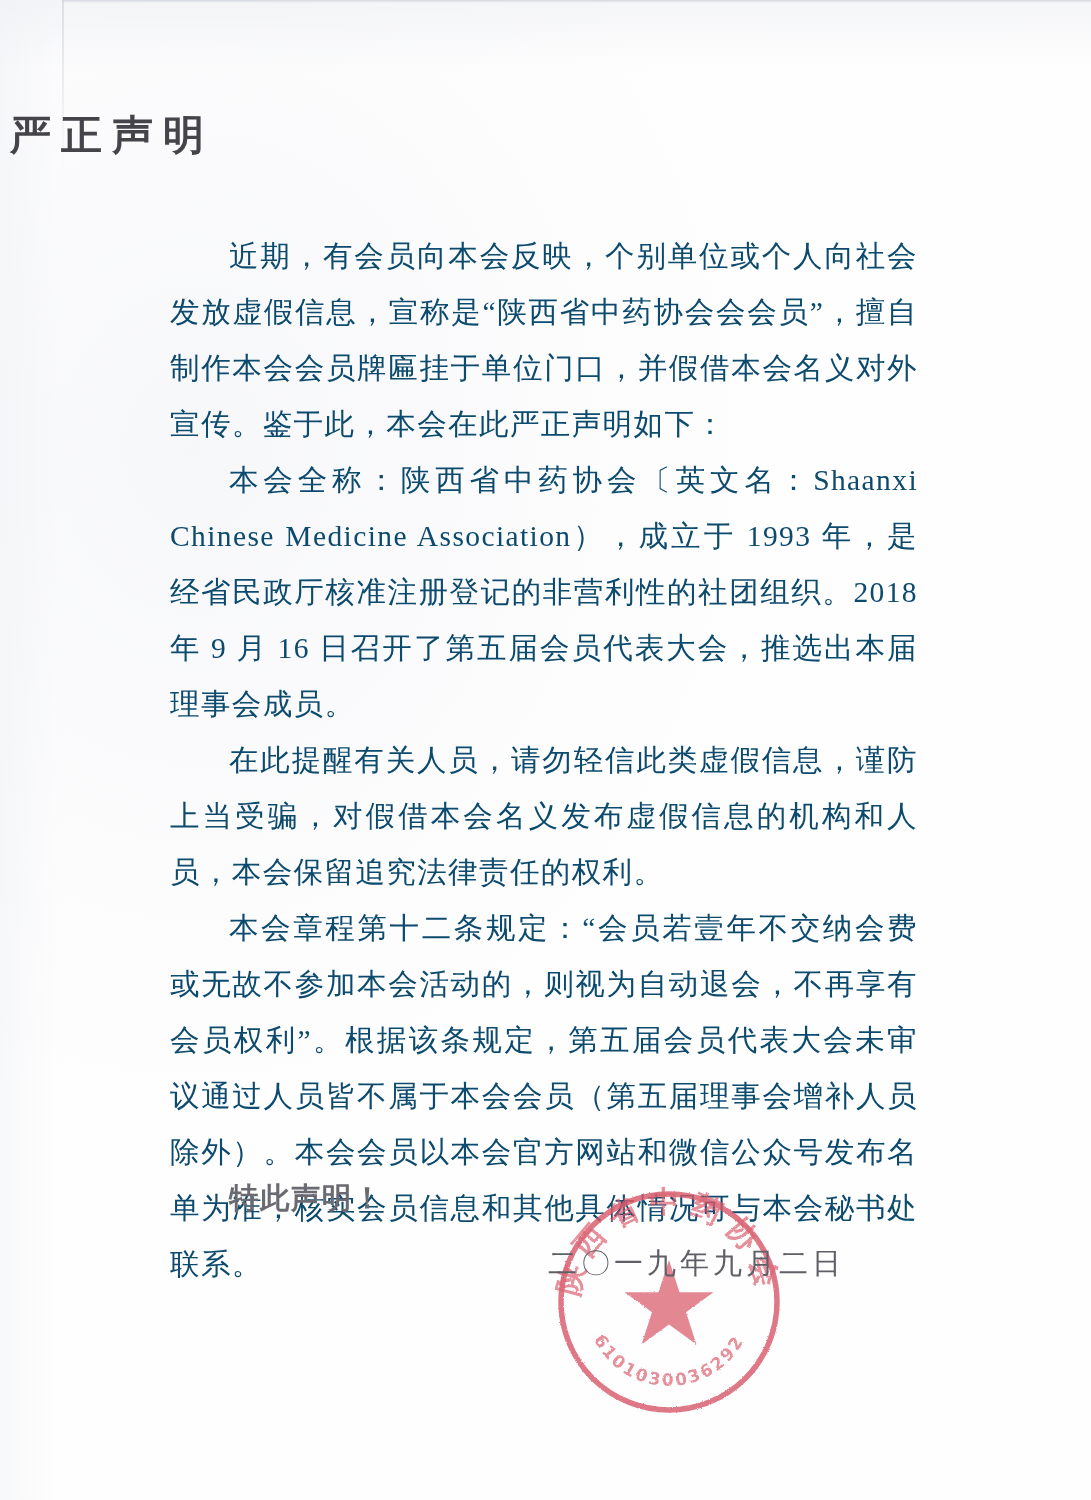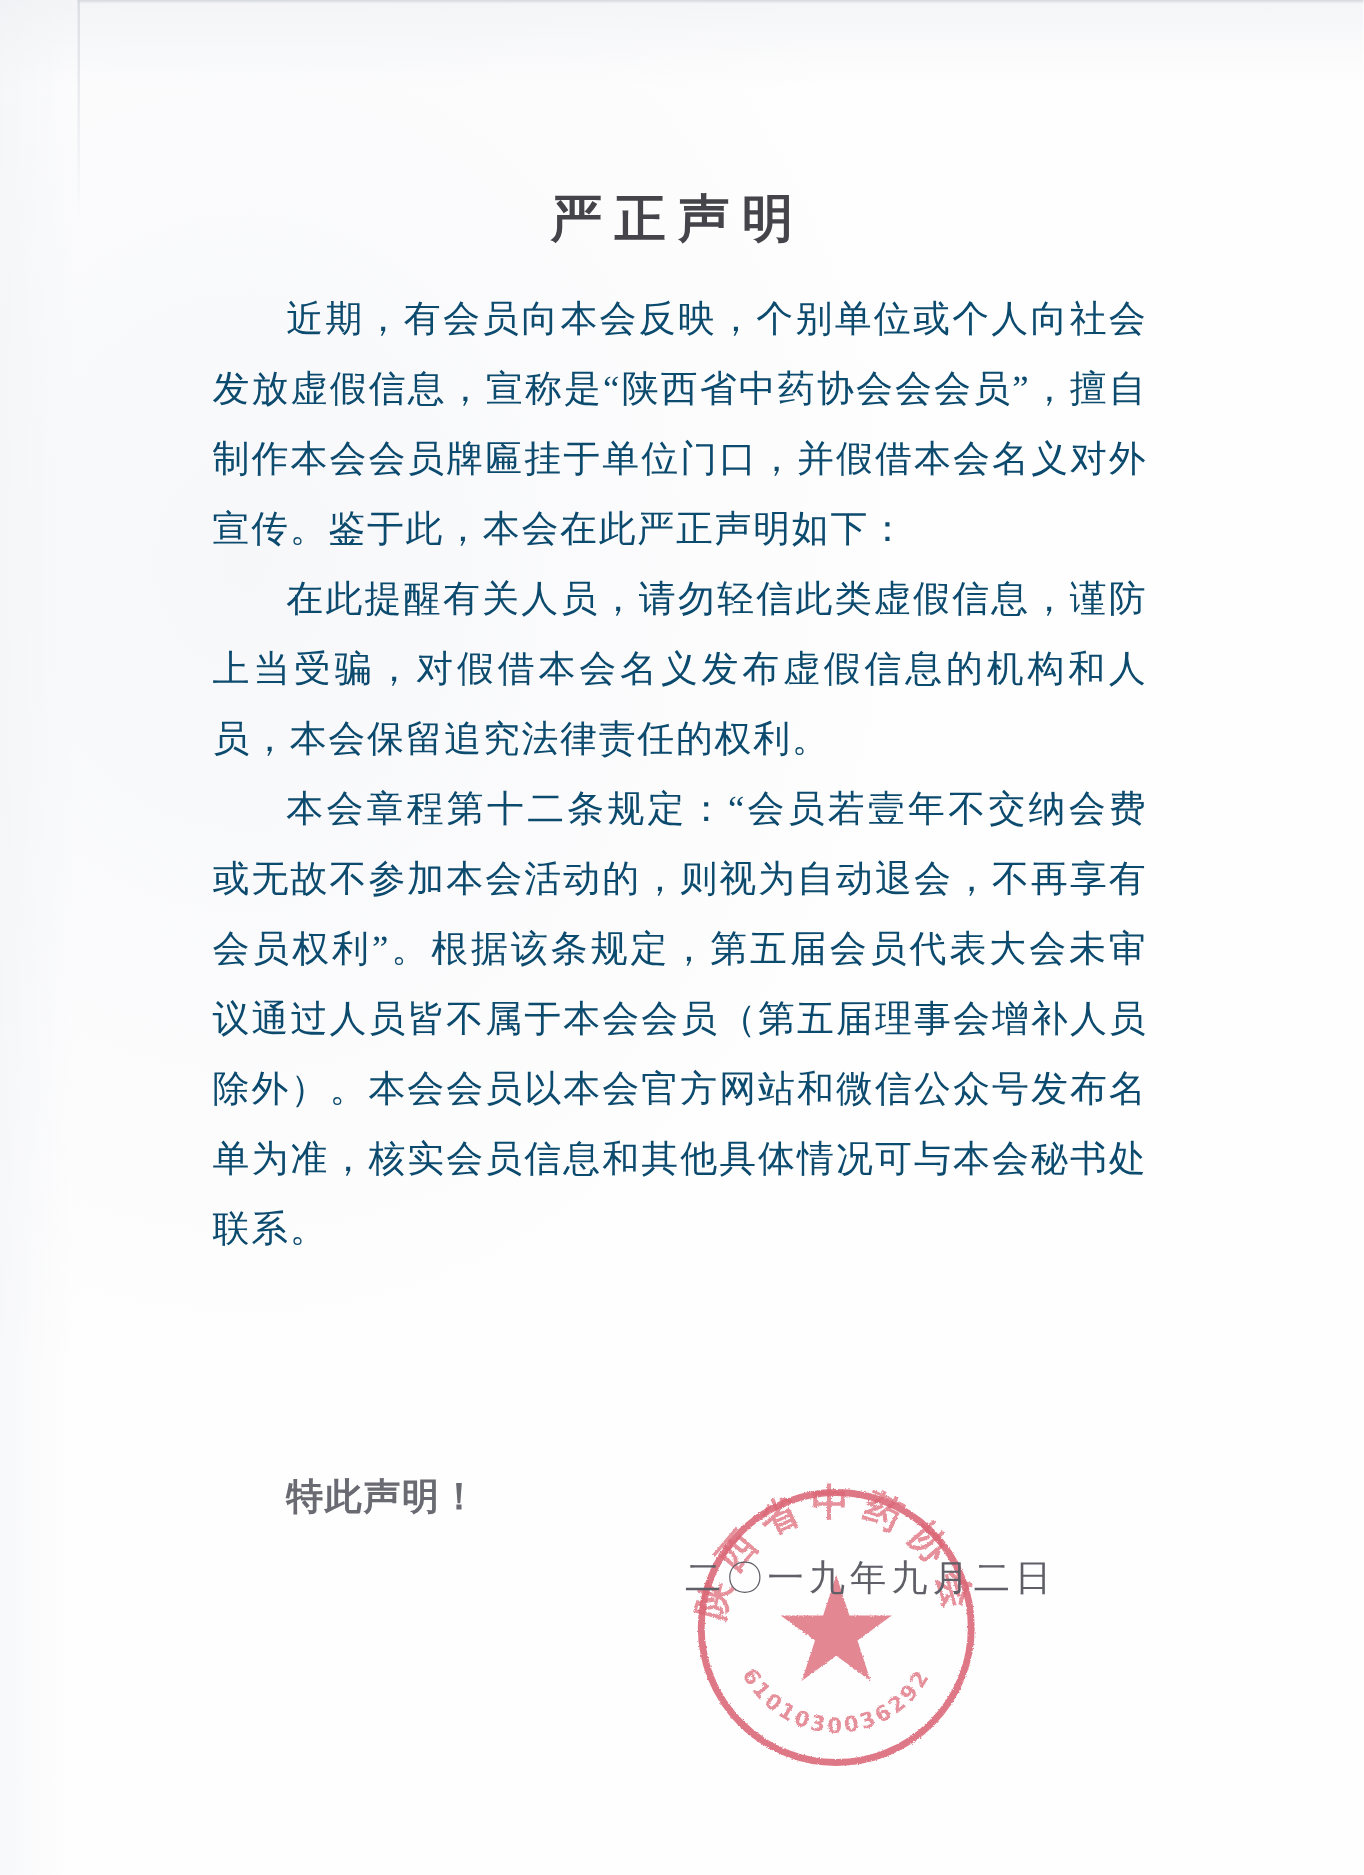--- a/index.html
+++ b/index.html
@@ -44,28 +44,26 @@
     width: 2px;
     height: 176px;
     background: linear-gradient(180deg, rgba(212,215,222,0.75), rgba(255,255,255,0));
   }
 
   .doc-title {
     position: absolute;
     top: 108px;
     left: 0;
     right: 16px;
-    text-align: center;
     font-family: "DejaVu Sans", "Liberation Sans", sans-serif;
     font-size: 41px;
     font-weight: 700;
     letter-spacing: 10px;
     color: #44444a;
     text-indent: 10px;
-    margin-top: 40px;
   }
 
   .body-text {
     position: absolute;
     left: 170px;
     top: 228px;
     width: 748px;
     font-size: 29.5px;
     line-height: 56px;
     color: #0c4a6e;
@@ -129,20 +127,21 @@
 <div class="page">
 
   <div class="paper-tint"></div>
   <div class="scan-edge-top"></div>
   <div class="scan-edge-left"></div>
 
   <div class="doc-title">严正声明</div>
 
   <div class="body-text">
     <p>近期，有会员向本会反映，个别单位或个人向社会发放虚假信息，宣称是“陕西省中药协会会会员”，擅自制作本会会员牌匾挂于单位门口，并假借本会名义对外宣传。鉴于此，本会在此严正声明如下：</p>
+    <p>本会全称：陕西省中药协会〔英文名：Shaanxi Chinese Medicine Association），成立于 1993 年，是经省民政厅核准注册登记的非营利性的社团组织。2018 年 9 月 16 日召开了第五届会员代表大会，推选出本届理事会成员。</p>
     <p>在此提醒有关人员，请勿轻信此类虚假信息，谨防上当受骗，对假借本会名义发布虚假信息的机构和人员，本会保留追究法律责任的权利。</p>
     <p>本会章程第十二条规定：“会员若壹年不交纳会费或无故不参加本会活动的，则视为自动退会，不再享有会员权利”。根据该条规定，第五届会员代表大会未审议通过人员皆不属于本会会员（第五届理事会增补人员除外）。本会会员以本会官方网站和微信公众号发布名单为准，核实会员信息和其他具体情况可与本会秘书处联系。</p>
   </div>
 
   <div class="closing">特此声明！</div>
 
   <div class="seal">
     <svg viewBox="0 0 232 232" xmlns="http://www.w3.org/2000/svg">
       <defs>
         <path id="arcPath" d="M 26,116 A 90,90 0 0 1 206,116" fill="none"></path>

